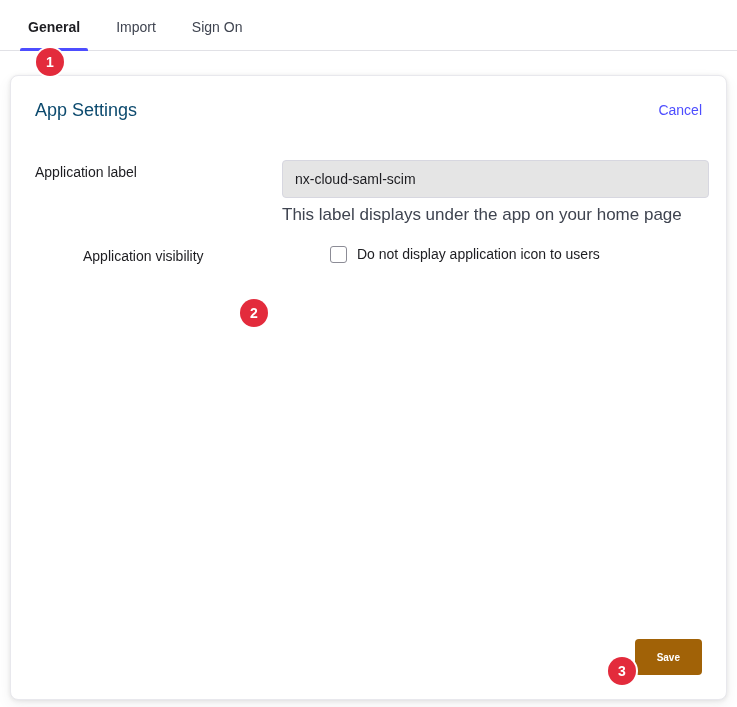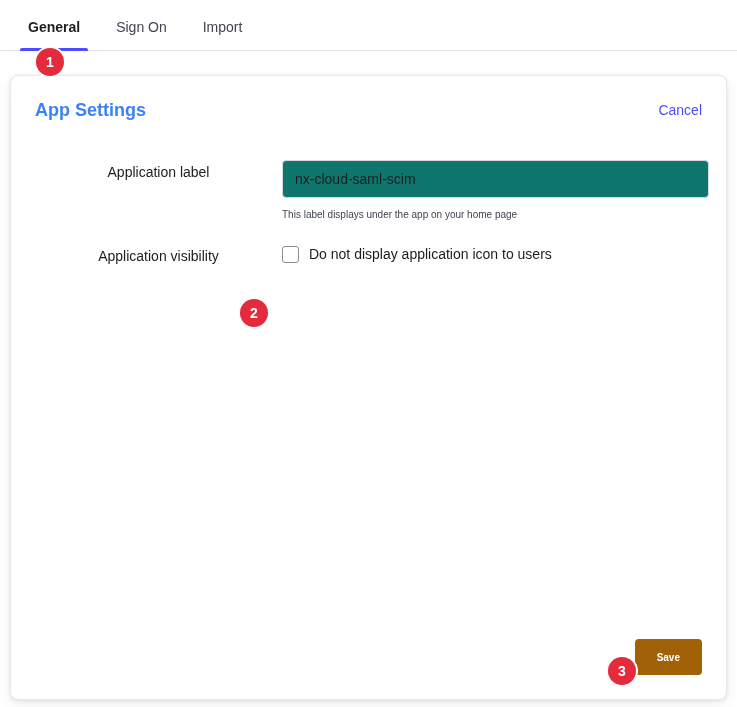--- a/index.html
+++ b/index.html
@@ -69,22 +69,22 @@
 
   .card-header {
     position: relative;
     padding: 22px 24px 0 24px;
     display: flex;
     align-items: flex-start;
     justify-content: space-between;
   }
   .card-title {
     font-size: 18px;
-    font-weight: bold;
-    color: #3b82f6;
+    font-weight: normal;
+    color: #0c4a6e;
     line-height: 24px;
   }
   .cancel-link {
     font-size: 14px;
     color: #4d4dff;
     cursor: pointer;
     line-height: 20px;
     padding-top: 2px;
   }
 
@@ -97,61 +97,60 @@
     align-items: flex-start;
     margin-bottom: 0;
   }
   .row-label {
     width: 247px;
     flex: 0 0 247px;
     font-size: 14px;
     color: #1d1d21;
     line-height: 20px;
     padding-top: 2px;
-    text-align: center;
   }
   .row-field {
     flex: 1 1 auto;
     position: relative;
   }
   .help {
-    font-size: 10px;
+    font-size: 17px;
     color: #3f4450;
     margin-top: 8px;
     line-height: 18px;
   }
   input.text-input {
     width: 427px;
     height: 38px;
     border: 1px solid #d7d7e0;
     border-radius: 4px;
     padding: 0 12px;
     font-size: 14px;
     font-family: "Liberation Sans", sans-serif;
     color: #1d1d21;
-    background: #0f766e;
+    background: #e5e5e5;
     outline: none;
   }
   textarea.area-input {
     width: 427px;
     height: 58px;
     border: 1px solid #d7d7e0;
     border-radius: 4px;
     padding: 8px 12px;
     font-size: 14px;
     font-family: "Liberation Sans", sans-serif;
     color: #1d1d21;
     background: #ffffff;
     outline: none;
     resize: vertical;
   }
 
   
   .r-label    { margin-top: 16px; }
-  .r-visible  { margin-top: 20px; }
+  .r-visible  { margin-top: 20px; margin-left: 48px; }
   .r-prov     { margin-top: 18px; }
   .r-auto     { margin-top: 18px; }
   .r-notes    { margin-top: 22px; }
   .r-admin    { margin-top: 26px; }
 
   
   .cb-line {
     display: flex;
     align-items: center;
     min-height: 20px;
@@ -232,24 +231,24 @@
 </head>
 <body>
 
 <div class="page">
 
   <div class="tabbar">
     <div class="tab active">
       <span>General</span>
     </div>
     <div class="tab">
+      <span>Import</span>
+    </div>
+    <div class="tab">
       <span>Sign On</span>
-    </div>
-    <div class="tab">
-      <span>Import</span>
     </div>
   </div>
 
   <div class="card">
 
     <div class="card-header">
       <div class="card-title">App Settings</div>
       <div class="cancel-link">Cancel</div>
     </div>
 

